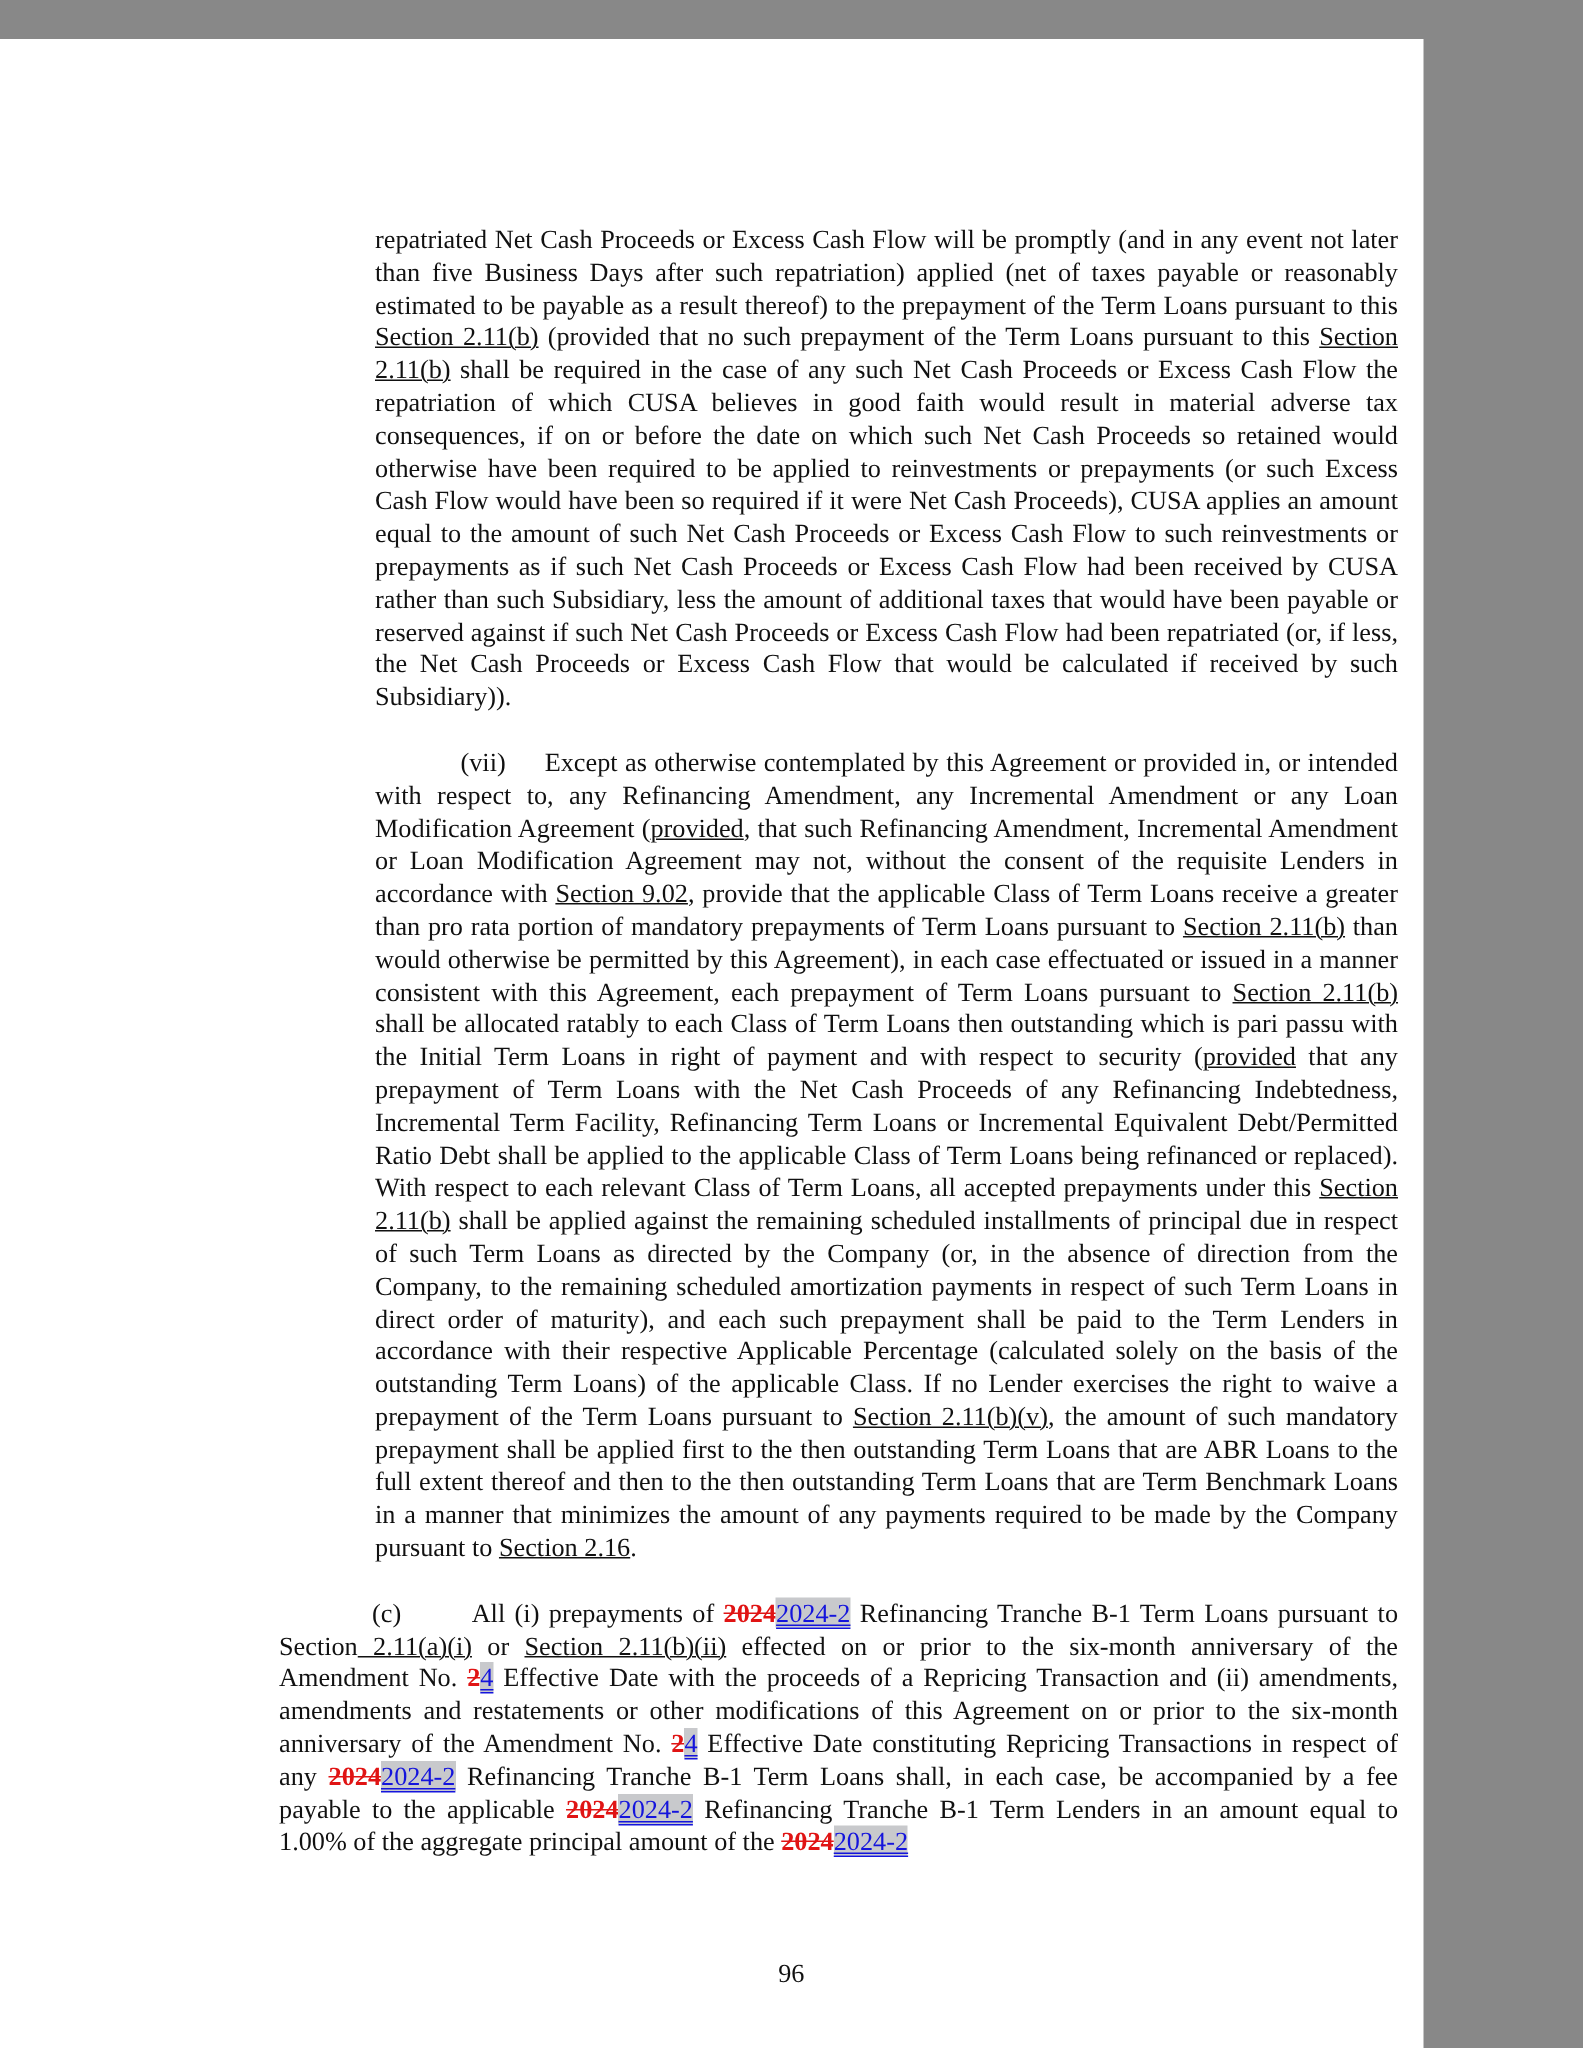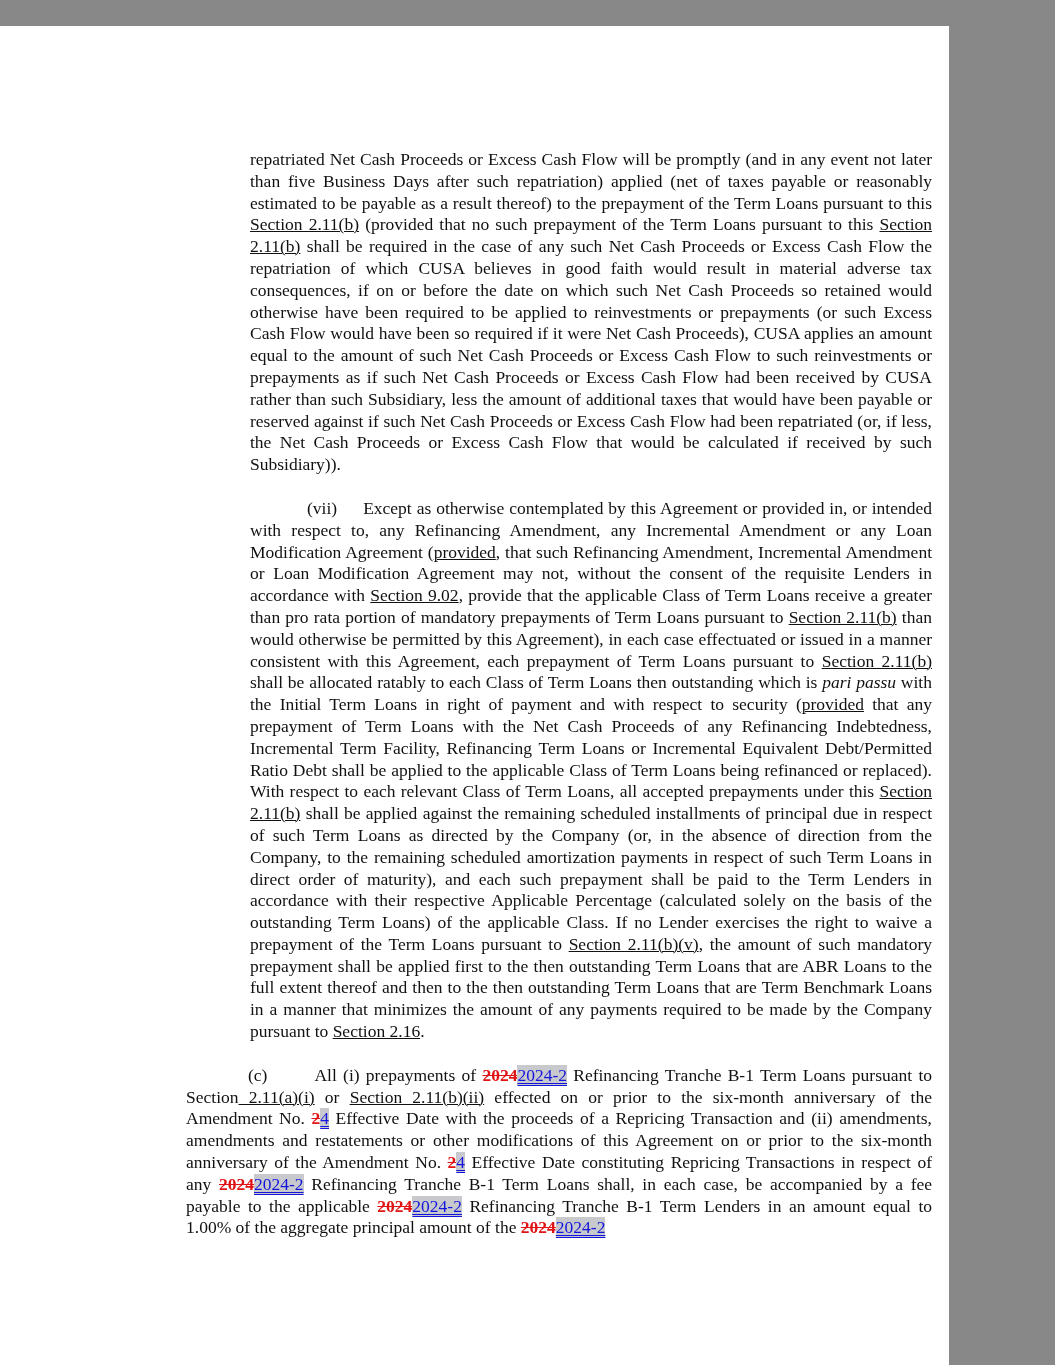--- a/index.html
+++ b/index.html
@@ -33,21 +33,21 @@
   }
   .para {
     margin: 0 0 22px 0;
     text-align: justify;
   }
   .para:last-child { margin-bottom: 0; }
   .blockquote { margin-left: 64px; }
   .indent-vii { text-indent: 57px; }
   .indent-c  { text-indent: 62px; }
   .run-u { text-decoration: underline; text-decoration-thickness: 1px; }
-  .run-i { font-style: italic; }
+  .run-i { }
   .run-del {
     color: var(--del);
     text-decoration: line-through;
     text-decoration-thickness: 1px;
     font-weight: bold;
   }
   .run-ins {
     color: var(--ins);
     background: var(--hl);
     text-decoration-line: underline;
@@ -70,13 +70,14 @@
 </style>
 </head>
 <body>
 
 <div class="page">
   <div class="content" id="doc-content">
       <p class="para blockquote">repatriated Net Cash Proceeds or Excess Cash Flow will be promptly (and in any event not later than five Business Days after such repatriation) applied (net of taxes payable or reasonably estimated to be payable as a result thereof) to the prepayment of the Term Loans pursuant to this <span class="run-u">Section 2.11(b)</span> (provided that no such prepayment of the Term Loans pursuant to this <span class="run-u">Section 2.11(b)</span> shall be required in the case of any such Net Cash Proceeds or Excess Cash Flow the repatriation of which CUSA believes in good faith would result in material adverse tax consequences, if on or before the date on which such Net Cash Proceeds so retained would otherwise have been required to be applied to reinvestments or prepayments (or such Excess Cash Flow would have been so required if it were Net Cash Proceeds), CUSA applies an amount equal to the amount of such Net Cash Proceeds or Excess Cash Flow to such reinvestments or prepayments as if such Net Cash Proceeds or Excess Cash Flow had been received by CUSA rather than such Subsidiary, less the amount of additional taxes that would have been payable or reserved against if such Net Cash Proceeds or Excess Cash Flow had been repatriated (or, if less, the Net Cash Proceeds or Excess Cash Flow that would be calculated if received by such Subsidiary)).</p>
       <p class="para blockquote indent-vii">(vii)<span class="run-tab tab-vii"></span>Except as otherwise contemplated by this Agreement or provided in, or intended with respect to, any Refinancing Amendment, any Incremental Amendment or any Loan Modification Agreement (<span class="run-u">provided</span>, that such Refinancing Amendment, Incremental Amendment or Loan Modification Agreement may not, without the consent of the requisite Lenders in accordance with <span class="run-u">Section 9.02</span>, provide that the applicable Class of Term Loans receive a greater than pro rata portion of mandatory prepayments of Term Loans pursuant to <span class="run-u">Section 2.11(b)</span> than would otherwise be permitted by this Agreement), in each case effectuated or issued in a manner consistent with this Agreement, each prepayment of Term Loans pursuant to <span class="run-u">Section 2.11(b)</span> shall be allocated ratably to each Class of Term Loans then outstanding which is <span class="run-i">pari passu</span> with the Initial Term Loans in right of payment and with respect to security  (<span class="run-u">provided</span> that any prepayment of Term Loans with the Net Cash Proceeds of any Refinancing Indebtedness, Incremental Term Facility, Refinancing Term Loans or Incremental Equivalent Debt/Permitted Ratio Debt shall be applied to the applicable Class of Term Loans being refinanced or replaced).  With respect to each relevant Class of Term Loans, all accepted prepayments under this <span class="run-u">Section 2.11(b)</span> shall be applied against the remaining scheduled installments of principal due in respect of such Term Loans as directed by the Company (or, in the absence of direction from the Company, to the remaining scheduled amortization payments in respect of such Term Loans in direct order of maturity), and each such prepayment shall be paid to the Term Lenders in accordance with their respective Applicable Percentage (calculated solely on the basis of the outstanding Term Loans) of the applicable Class.  If no Lender exercises the right to waive a prepayment of the Term Loans pursuant to <span class="run-u">Section 2.11(b)(v)</span>, the amount of such mandatory prepayment shall be applied first to the then outstanding Term Loans that are ABR Loans to the full extent thereof and then to the then outstanding Term Loans that are Term Benchmark Loans in a manner that minimizes the amount of any payments required to be made by the Company pursuant to <span class="run-u">Section 2.16</span>.</p>
       <p class="para indent-c">(c)<span class="run-tab tab-c"></span>All (i) prepayments of <span class="run-del">2024</span><span class="run-ins">2024-2</span> Refinancing Tranche B-1 Term Loans pursuant to Section<span class="run-u"> 2.11(a)(i)</span> or <span class="run-u">Section 2.11(b)(ii)</span> effected on or prior to the six-month anniversary of the Amendment No. <span class="run-del">2</span><span class="run-ins">4</span> Effective Date with the proceeds of a Repricing Transaction and (ii) amendments, amendments and restatements or other modifications of this Agreement on or prior to the six-month anniversary of the Amendment No. <span class="run-del">2</span><span class="run-ins">4</span> Effective Date constituting Repricing Transactions in respect of any <span class="run-del">2024</span><span class="run-ins">2024-2</span> Refinancing Tranche B-1 Term Loans shall, in each case, be accompanied by a fee payable to the applicable <span class="run-del">2024</span><span class="run-ins">2024-2</span> Refinancing Tranche B-1 Term Lenders in an amount equal to 1.00% of the aggregate principal amount of the <span class="run-del">2024</span><span class="run-ins">2024-2</span></p>
     </div>
+  <div class="page-number">96</div>
 </div>
 
 </body></html>

